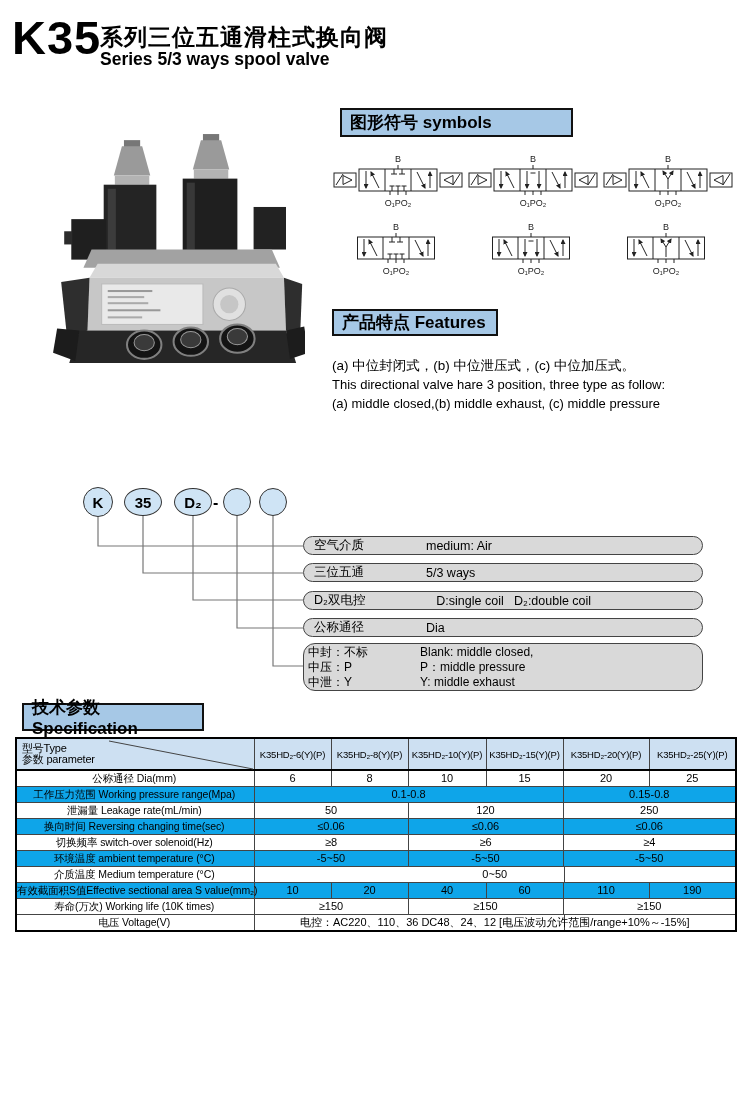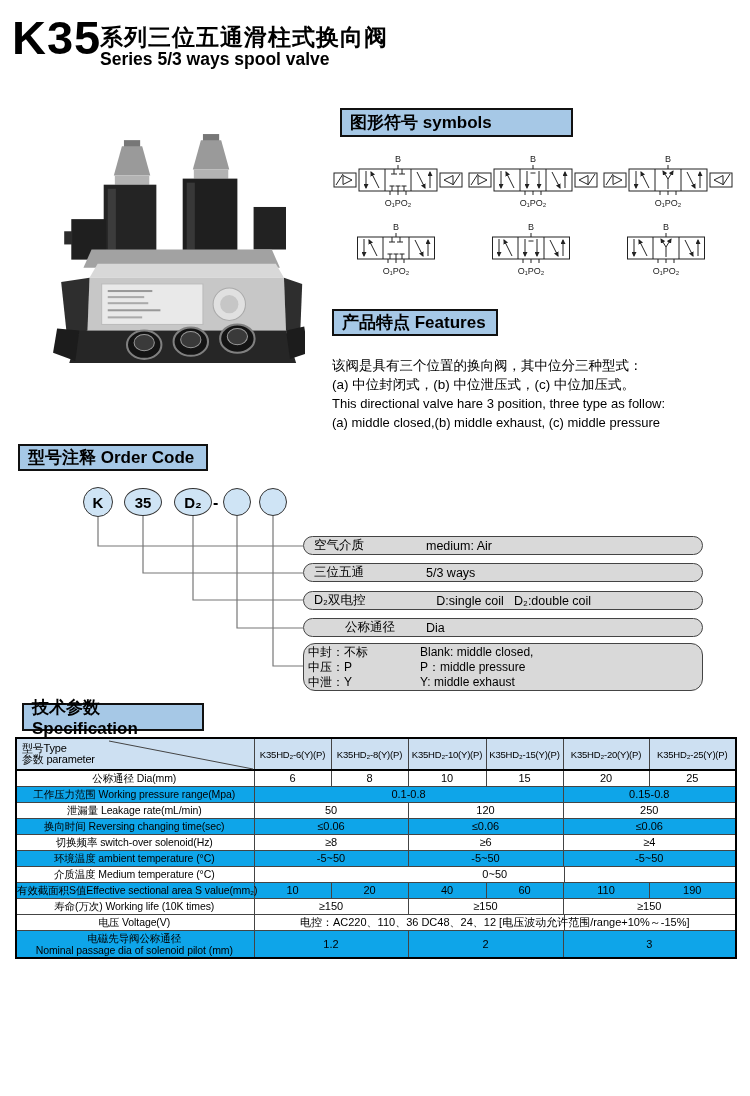--- a/index.html
+++ b/index.html
@@ -281,27 +281,25 @@
         <line x1="39" y1="25" x2="39" y2="15"></line>
         <line x1="39" y1="15" x2="34" y2="7" marker-end="url(#ah)"></line>
         <line x1="39" y1="15" x2="44" y2="7" marker-end="url(#ah)"></line>
       </g>
     </svg>
     <span class="pb">O₁PO₂</span>
   </div>
 
   <div class="sec-header" style="left:332px;top:309px;width:166px;height:27px;">产品特点 Features</div>
   <div class="features-text">
-    <div class="cnl">该阀是具有三个位置的换向阀，其中位分三种型式：</div>
     <div class="cnl">(a) 中位封闭式，(b) 中位泄压式，(c) 中位加压式。</div>
     <div class="enl">This directional valve hare 3 position, three type as follow:</div>
     <div class="enl">(a) middle closed,(b) middle exhaust, (c) middle pressure</div>
   </div>
 
-  <div class="sec-header" style="left:18px;top:444px;width:190px;height:27px;">型号注释 Order Code</div>
 
   <svg class="connectors" width="750" height="700">
     <g stroke="#777" stroke-width="1.2" fill="none">
       <path d="M98,517 L98,546 L303,546"></path>
       <path d="M143,516 L143,573 L303,573"></path>
       <path d="M193,516 L193,600 L303,600"></path>
       <path d="M237,516 L237,628 L303,628"></path>
       <path d="M273,516 L273,666 L303,666"></path>
     </g>
   </svg>
@@ -319,21 +317,21 @@
   </div>
   <div class="pill" style="top:563px;height:19px;">
     <span class="cn">三位五通</span>
     <span class="en2">5/3 ways</span>
   </div>
   <div class="pill" style="top:591px;height:19px;">
     <span class="cn">D₂双电控</span>
     <span class="en">D:single coil</span>
     <span class="en2">D₂:double coil</span>
   </div>
-  <div class="pill" style="top:618px;height:19px;text-align:center;">
+  <div class="pill" style="top:618px;height:19px;">
     <span class="cn">公称通径</span>
     <span class="en2">Dia</span>
   </div>
   <div class="pill multi" style="top:643px;height:48px;">
     <span class="stack cnstack">
       <div>中封：不标</div>
       <div>中压：P</div>
       <div>中泄：Y</div>
     </span>
     <span class="stack">
@@ -427,25 +425,16 @@
       <tr>
         <td class="lbl">寿命(万次) Working life (10K times)</td>
         <td colspan="2">≥150</td>
         <td colspan="2">≥150</td>
         <td colspan="2" class="gb">≥150</td>
       </tr>
       <tr>
         <td class="lbl">电压 Voltage(V)</td>
         <td colspan="6" class="cut">电控：AC220、110、36 DC48、24、12 [电压波动允许范围/range+10%～-15%]</td>
       </tr>
-      <tr class="shade">
-        <td class="lbl pilot-lbl" style="height:26px;">
-          <div>电磁先导阀公称通径</div>
-          <div>Nominal passage dia of solenoid pilot (mm)</div>
-        </td>
-        <td colspan="2">1.2</td>
-        <td colspan="2">2</td>
-        <td colspan="2" class="gb">3</td>
-      </tr>
     </tbody>
   </table>
 
 </div>
 
 </body></html>

